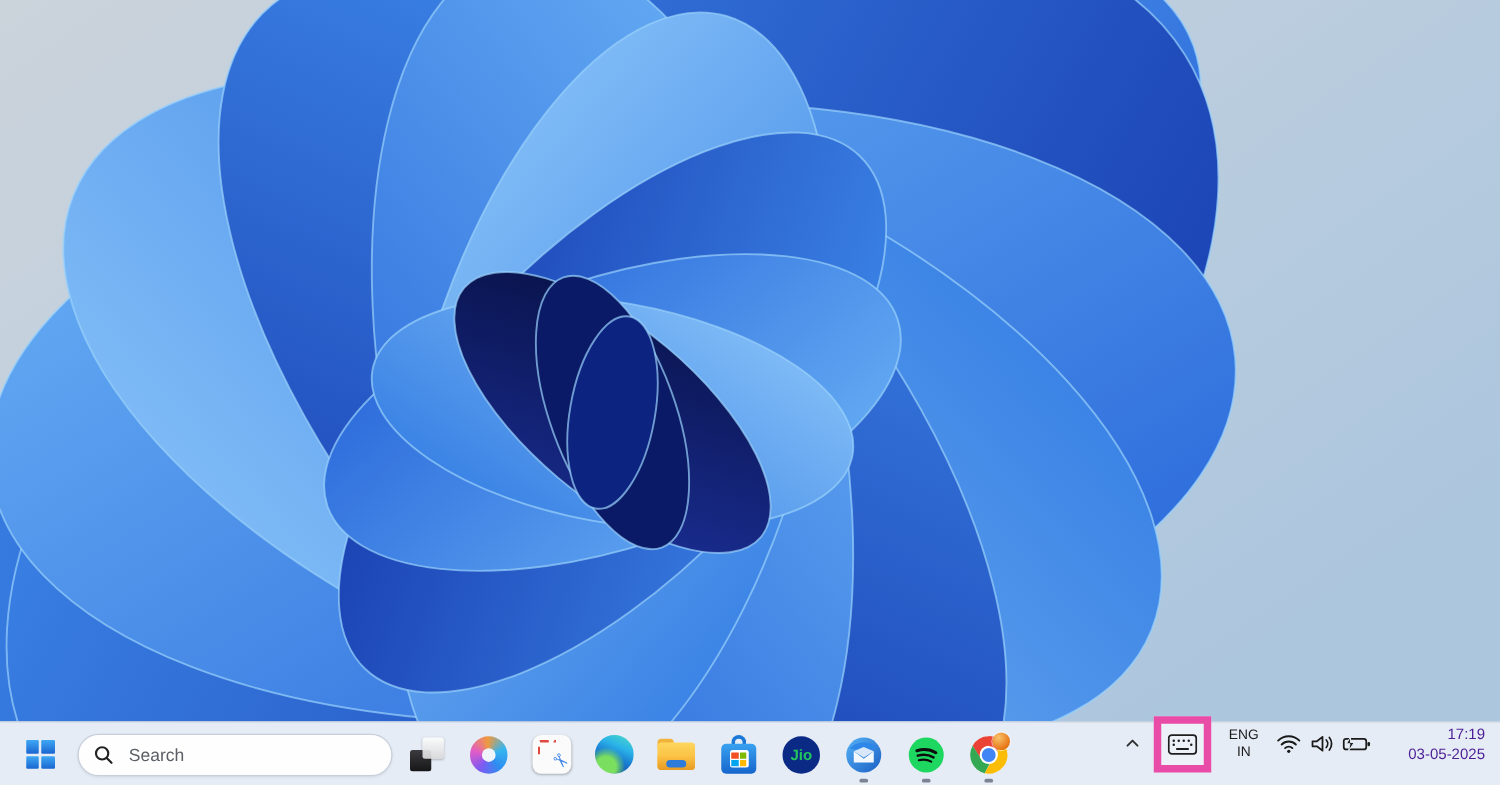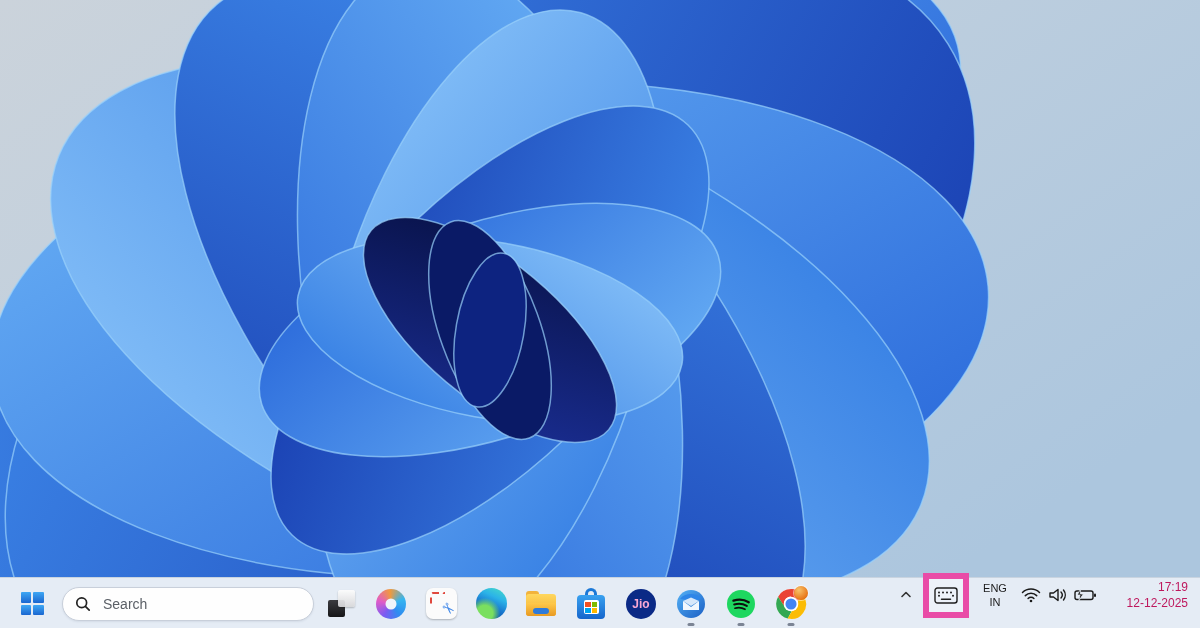--- a/index.html
+++ b/index.html
@@ -52,35 +52,35 @@
   .folder .blue{position:absolute;left:7px;bottom:2px;width:16px;height:6px;background:#2F7BD9;border-radius:3px;}
 
   
   .store{position:relative;width:28px;height:31px;}
   .store .handle{position:absolute;top:0;left:8px;width:12px;height:9px;border:3px solid #1B78D7;border-bottom:none;border-radius:6px 6px 0 0;box-sizing:border-box;}
   .store .bag{position:absolute;top:7px;left:0;width:28px;height:24px;background:linear-gradient(180deg,#39A1F0,#1565CC);border-radius:4px;display:flex;align-items:center;justify-content:center;}
   .store .win{width:15px;height:14px;background:#fff;border-radius:2px;display:grid;grid-template-columns:1fr 1fr;grid-template-rows:1fr 1fr;gap:1px;padding:1.5px;box-sizing:border-box;}
   .store .win i{display:block;}
 
   
-  .jio{width:30px;height:30px;border-radius:50%;background:#0B2A86;color:#f9a8d4;display:flex;align-items:center;justify-content:center;font-size:12px;font-weight:bold;}
+  .jio{width:30px;height:30px;border-radius:50%;background:#0B2A86;color:#22c55e;display:flex;align-items:center;justify-content:center;font-size:12px;font-weight:bold;}
 
   
   .svg30{width:30px;height:30px;display:block;}
 
   .chrome-wrap{position:relative;width:32px;height:32px;}
   .chrome-badge{position:absolute;right:-1px;top:-2px;width:14px;height:14px;border-radius:50%;background:radial-gradient(circle at 35% 30%,#F8C36B,#E87617 70%,#B34F08);box-shadow:0 0 0 1px rgba(255,255,255,.5);}
 
   
   .chevron-btn{width:26px;height:32px;display:flex;align-items:center;justify-content:center;cursor:pointer;}
   .kb-highlight{margin:0 4px;border:6px solid #E94CA7;background:#EDF2F9;width:34px;height:33px;display:flex;align-items:center;justify-content:center;box-sizing:content-box;}
   .kb-btn{width:30px;height:30px;display:flex;align-items:center;justify-content:center;cursor:pointer;}
   .lang{width:36px;text-align:center;font-size:11px;line-height:1.3;color:#1B1B1B;cursor:pointer;margin:0 4px;}
   .tray-ico{width:27px;height:32px;display:flex;align-items:center;justify-content:center;cursor:pointer;}
-  .clock{margin-left:10px;margin-right:6px;text-align:right;font-size:12px;line-height:1.35;color:#be185d;cursor:pointer;min-width:80px;}
+  .clock{margin-left:10px;margin-right:6px;text-align:right;font-size:12px;line-height:1.35;color:#4c1d95;cursor:pointer;min-width:80px;}
 </style>
 </head>
 <body>
 
 <div class="desktop">
 
   <svg class="wallpaper" viewBox="0 0 1200 577" preserveAspectRatio="none">
     <defs>
       <linearGradient id="bgG" x1="0" y1="0" x2="1" y2="0.7">
         <stop offset="0" stop-color="#CBD3DB"></stop>
@@ -288,17 +288,17 @@
       <div class="tray-ico">
         <svg width="24" height="14" viewBox="0 0 24 14">
           <rect x="2" y="3" width="18" height="8.5" rx="2" fill="none" stroke="#1A1A1A" stroke-width="1.4"></rect>
           <rect x="21" y="5.5" width="2" height="3.5" rx="1" fill="#1A1A1A"></rect>
           <path d="M7.5 1.2 L4.2 7 H7 L5.8 12.8 L10.3 6 H7.3 Z" fill="#1A1A1A" stroke="#E5ECF5" stroke-width="0.8"></path>
         </svg>
       </div>
 
       <div class="clock">
         <div>17:19</div>
-        <div>12-12-2025</div>
+        <div>03-05-2025</div>
       </div>
     </div>
   </div>
 </div>
 
 </body></html>

